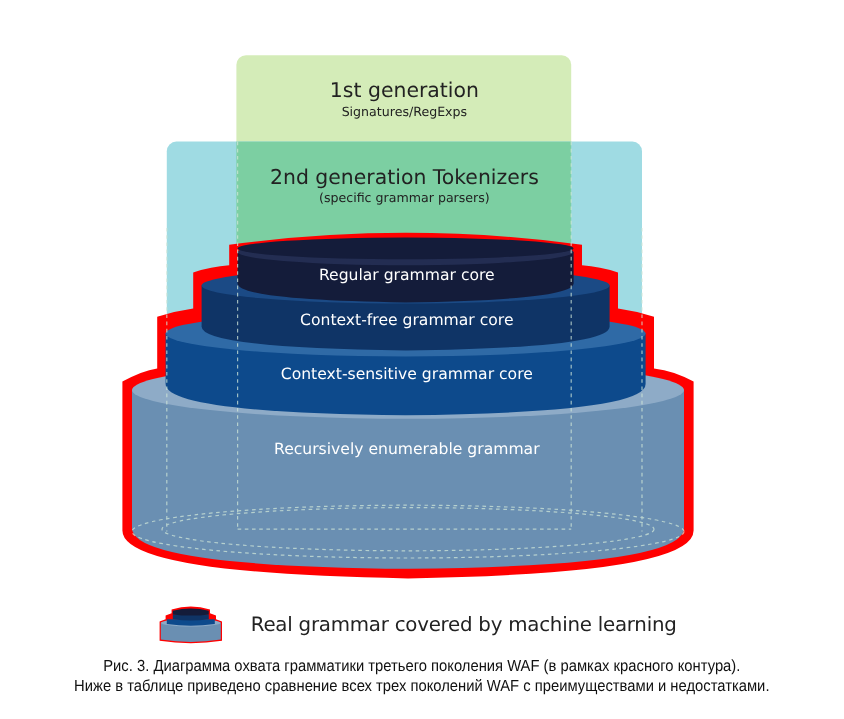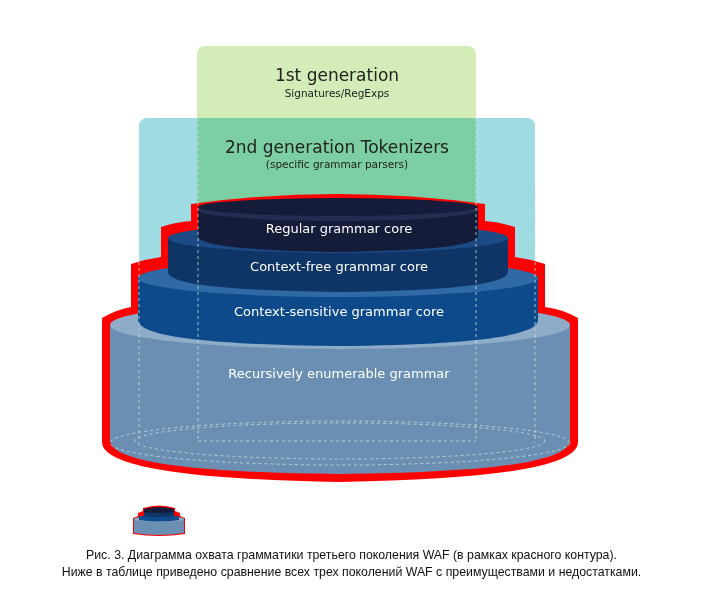--- a/index.html
+++ b/index.html
@@ -82,18 +82,19 @@
 
 <div id="legend">
   <svg width="64" height="36" viewBox="0 0 64 36">
     <path d="M 16 6 Q 32 1 48 6 L 48 9 L 53 11 L 53 14 L 58 16 L 58 32 Q 32 36 6 32 L 6 16 L 11 14 L 11 11 L 16 9 Z" fill="#ff0000"></path>
     <path d="M 7 17 L 7 31 Q 32 35 57 31 L 57 17 Z" fill="#6a8fb2"></path>
     <ellipse cx="32" cy="17" rx="25" ry="3" fill="#8eabc7"></ellipse>
     <path d="M 12 14 L 12 18 Q 32 21 52 18 L 52 14 Z" fill="#0d4a8c"></path>
     <path d="M 17 10 L 17 14 Q 32 16 47 14 L 47 10 Z" fill="#0f3466"></path>
     <path d="M 17 7 Q 32 3 47 7 L 47 10 Q 32 12 17 10 Z" fill="#141c3a"></path>
   </svg>
+  <span id="legend-text">Real grammar covered by machine learning</span>
 </div>
 
 <div id="caption">
   <div>Рис. 3. Диаграмма охвата грамматики третьего поколения WAF (в рамках красного контура).</div>
   <div>Ниже в таблице приведено сравнение всех трех поколений WAF с преимуществами и недостатками.</div>
 </div>
 
 </body></html>

